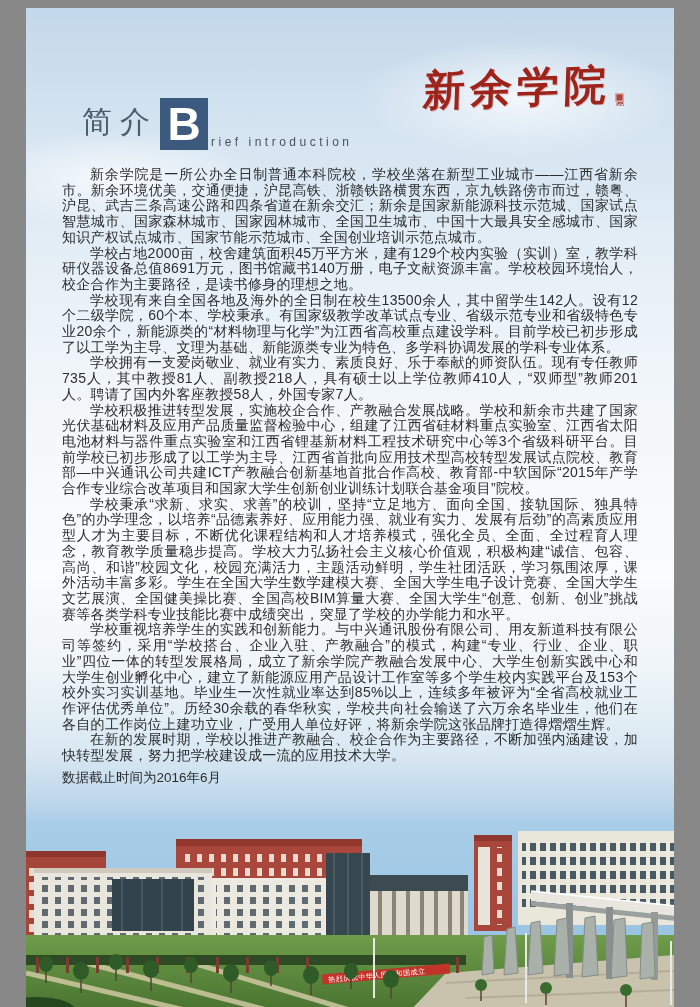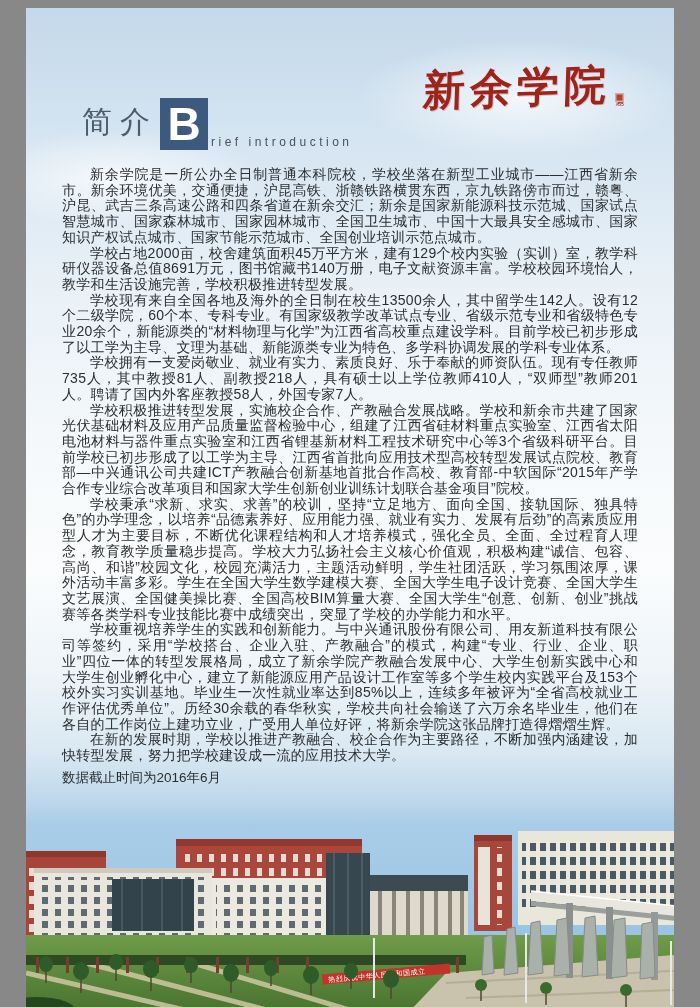--- a/index.html
+++ b/index.html
@@ -99,22 +99,22 @@
   <div class="logo-wrap">
     <span class="logo-text">新余学院</span>
     <span class="logo-sign">
       <span class="logo-sign-text">丁石题</span>
       <span class="logo-seal"></span>
     </span>
   </div>
 
   <div class="content">
     <p>新余学院是一所公办全日制普通本科院校，学校坐落在新型工业城市——江西省新余市。新余环境优美，交通便捷，沪昆高铁、浙赣铁路横贯东西，京九铁路傍市而过，赣粤、沪昆、武吉三条高速公路和四条省道在新余交汇；新余是国家新能源科技示范城、国家试点智慧城市、国家森林城市、国家园林城市、全国卫生城市、中国十大最具安全感城市、国家知识产权试点城市、国家节能示范城市、全国创业培训示范点城市。</p>
-    <p>学校占地2000亩，校舍建筑面积45万平方米，建有129个校内实验（实训）室，教学科研仪器设备总值8691万元，图书馆藏书140万册，电子文献资源丰富。学校校园环境怡人，教学和生活设施完善，学校积极推进转型发展。</p>
-    <p>学校现有来自全国各地及海外的全日制在校生13500余人，其中留学生142人。设有12个二级学院，60个本、专科专业。有国家级教学改革试点专业、省级示范专业和省级特色专业20余个，新能源类的“材料物理与化学”为江西省高校重点建设学科。目前学校已初步形成了以工学为主导、文理为基础、新能源类专业为特色、多学科协调发展的学科专业体系。</p>
+    <p>学校占地2000亩，校舍建筑面积45万平方米，建有129个校内实验（实训）室，教学科研仪器设备总值8691万元，图书馆藏书140万册，电子文献资源丰富。学校校园环境怡人，校企合作为主要路径，是读书修身的理想之地。</p>
+    <p>学校现有来自全国各地及海外的全日制在校生13500余人，其中留学生142人。设有12个二级学院，60个本、学校秉承。有国家级教学改革试点专业、省级示范专业和省级特色专业20余个，新能源类的“材料物理与化学”为江西省高校重点建设学科。目前学校已初步形成了以工学为主导、文理为基础、新能源类专业为特色、多学科协调发展的学科专业体系。</p>
     <p>学校拥有一支爱岗敬业、就业有实力、素质良好、乐于奉献的师资队伍。现有专任教师735人，其中教授81人、副教授218人，具有硕士以上学位教师410人，“双师型”教师201人。聘请了国内外客座教授58人，外国专家7人。</p>
     <p>学校积极推进转型发展，实施校企合作、产教融合发展战略。学校和新余市共建了国家光伏基础材料及应用产品质量监督检验中心，组建了江西省硅材料重点实验室、江西省太阳电池材料与器件重点实验室和江西省锂基新材料工程技术研究中心等3个省级科研平台。目前学校已初步形成了以工学为主导、江西省首批向应用技术型高校转型发展试点院校、教育部—中兴通讯公司共建ICT产教融合创新基地首批合作高校、教育部-中软国际“2015年产学合作专业综合改革项目和国家大学生创新创业训练计划联合基金项目”院校。</p>
     <p>学校秉承“求新、求实、求善”的校训，坚持“立足地方、面向全国、接轨国际、独具特色”的办学理念，以培养“品德素养好、应用能力强、就业有实力、发展有后劲”的高素质应用型人才为主要目标，不断优化课程结构和人才培养模式，强化全员、全面、全过程育人理念，教育教学质量稳步提高。学校大力弘扬社会主义核心价值观，积极构建“诚信、包容、高尚、和谐”校园文化，校园充满活力，主题活动鲜明，学生社团活跃，学习氛围浓厚，课外活动丰富多彩。学生在全国大学生数学建模大赛、全国大学生电子设计竞赛、全国大学生文艺展演、全国健美操比赛、全国高校BIM算量大赛、全国大学生“创意、创新、创业”挑战赛等各类学科专业技能比赛中成绩突出，突显了学校的办学能力和水平。</p>
     <p>学校重视培养学生的实践和创新能力。与中兴通讯股份有限公司、用友新道科技有限公司等签约，采用“学校搭台、企业入驻、产教融合”的模式，构建“专业、行业、企业、职业”四位一体的转型发展格局，成立了新余学院产教融合发展中心、大学生创新实践中心和大学生创业孵化中心，建立了新能源应用产品设计工作室等多个学生校内实践平台及153个校外实习实训基地。毕业生一次性就业率达到85%以上，连续多年被评为“全省高校就业工作评估优秀单位”。历经30余载的春华秋实，学校共向社会输送了六万余名毕业生，他们在各自的工作岗位上建功立业，广受用人单位好评，将新余学院这张品牌打造得熠熠生辉。</p>
     <p>在新的发展时期，学校以推进产教融合、校企合作为主要路径，不断加强内涵建设，加快转型发展，努力把学校建设成一流的应用技术大学。</p>
     <div class="footer-note">数据截止时间为2016年6月</div>
   </div>
 
   <div class="photo">
     <svg width="700" height="192" viewBox="0 0 700 192" xmlns="http://www.w3.org/2000/svg">

